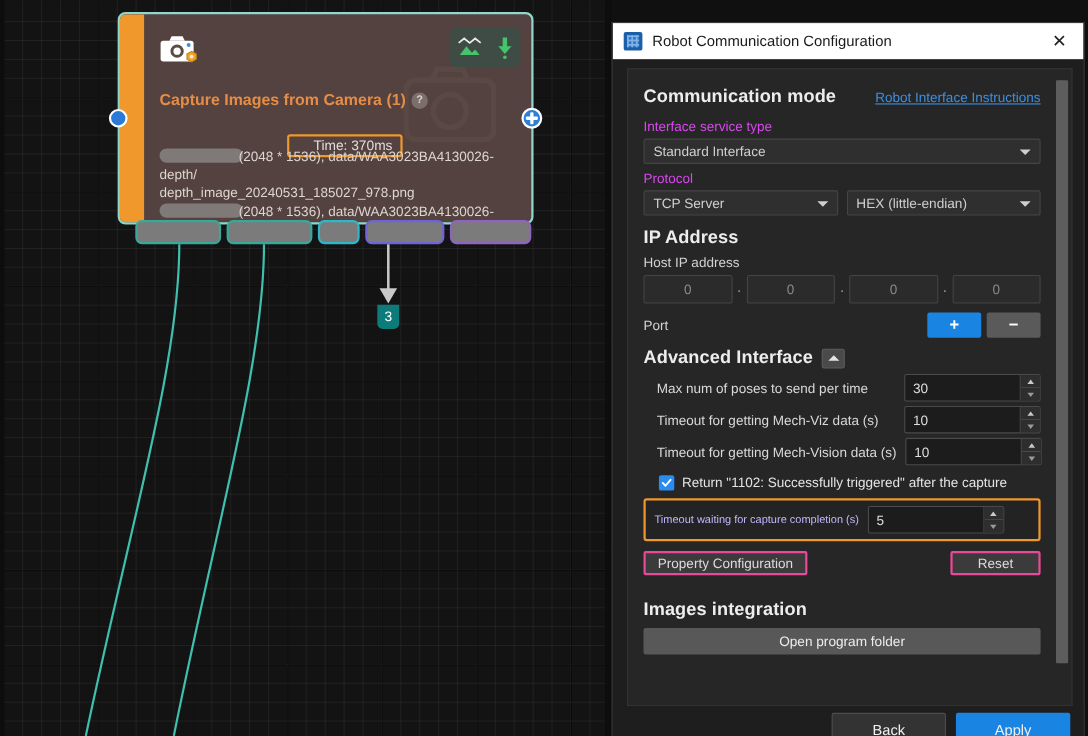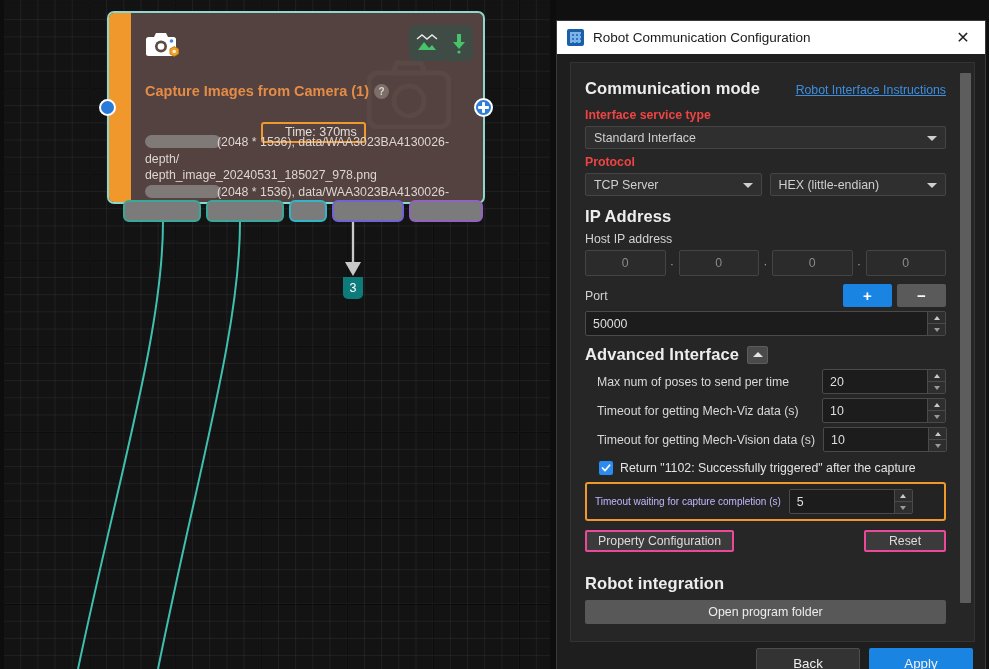--- a/index.html
+++ b/index.html
@@ -193,21 +193,21 @@
 
   h2.sect {
     font-size: 16.5px; color: #ededed; font-weight: 700;
     margin: 2px 0 4px 0; letter-spacing: .1px;
   }
   .sect-row { display: flex; align-items: baseline; justify-content: space-between; }
   a.link {
     font-size: 12.3px; color: #3c8fe0; text-decoration: underline;
   }
   .fld-label {
-    font-size: 12.3px; color: #ef4444; font-weight: 700; margin: 6px 0 4px 0;
+    font-size: 12.3px; color: #d946ef; font-weight: 400; margin: 6px 0 4px 0;
   }
   .fld-label.norm { font-weight: 400; color: #d2d2d2; }
 
   .select {
     height: 23px; background: #2f2f2f; border: 1px solid #454545;
     border-radius: 2px; display: flex; align-items: center;
     padding: 0 8px; font-size: 12.4px; color: #cfcfcf;
     position: relative;
   }
   .select .caret {
@@ -451,44 +451,33 @@
             </div>
 
           <div class="port-row">
             <div class="fld-label norm" style="margin:0">Port</div>
             <div class="port-btns">
               <div class="btn-sq plus">+</div>
               <div class="btn-sq minus">−</div>
             </div>
           </div>
 
-          <div class="spin">
-            <div class="val">50000</div>
-            <div class="arrows">
-              <div>
-                  <span class="tri-up"></span>
-                </div>
-              <div>
-                  <span class="tri-dn"></span>
-                </div>
-            </div>
-          </div>
 
           <div class="adv-head">
             <h2 class="sect" style="margin:0">Advanced Interface</h2>
             <div class="collapse-btn">
               <span class="tri-up-lg"></span>
             </div>
           </div>
 
           <div id="adv-rows">
               <div class="adv-row">
                 <span class="lab">Max num of poses to send per time</span>
                 <div class="spin">
-                  <div class="val">20</div>
+                  <div class="val">30</div>
                   <div class="arrows">
                     <div>
                       <span class="tri-up"></span>
                     </div>
                     <div>
                       <span class="tri-dn"></span>
                     </div>
                   </div>
                 </div>
               </div>
@@ -544,21 +533,21 @@
                   </div>
               </div>
             </div>
           </div>
 
           <div class="btn-row">
             <div class="btn-flat">Property Configuration</div>
             <div class="btn-flat reset">Reset</div>
           </div>
 
-          <h2 class="sect" style="margin-top:22px">Robot integration</h2>
+          <h2 class="sect" style="margin-top:22px">Images integration</h2>
           <div class="wide-btn">Open program folder</div>
 
         </div>
       </div>
 
       <div class="footer">
         <div class="btn-foot back">Back</div>
         <div class="btn-foot apply">Apply</div>
       </div>
     </div>

